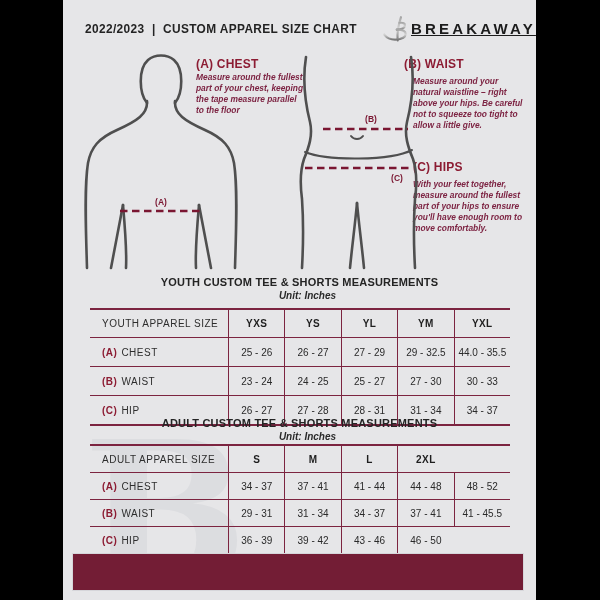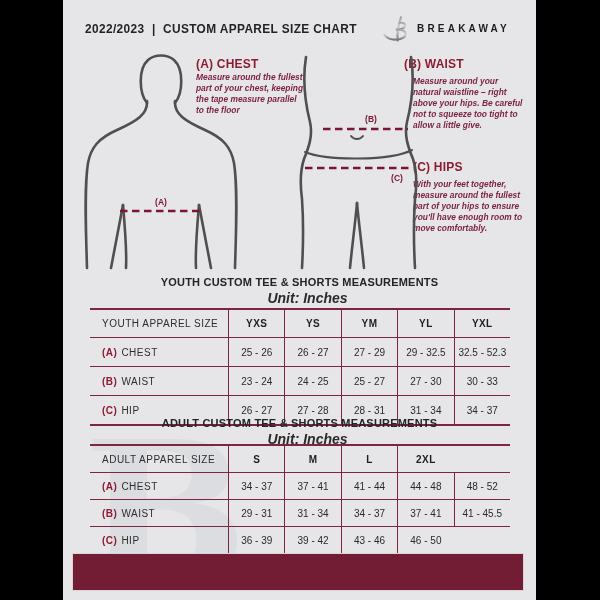--- a/index.html
+++ b/index.html
@@ -6,38 +6,38 @@
   .stage{position:relative;width:600px;height:600px;background:#000;overflow:hidden;
          font-family:"Liberation Sans","DejaVu Sans",sans-serif;}
   .page{position:absolute;left:63px;top:0;width:473px;height:600px;background:#e6e6e8;}
 
   
   .hdr-title{position:absolute;left:22px;top:22px;font-size:12.5px;font-weight:700;
              color:#232323;letter-spacing:.4px;white-space:pre;transform:scaleX(.95);
              transform-origin:left center;}
   .brand{position:absolute;left:318px;top:13px;display:flex;align-items:center;}
   .brand svg{display:block;}
-  .brand-name{margin-left:6px;font-size:10px;font-weight:700;letter-spacing:3.2px;color:#1c1c1c;}
+  .brand-name{font-size:15px;font-weight:700;letter-spacing:3.2px;color:#1c1c1c;text-decoration:underline;}
 
   
   .g-head{position:absolute;font-size:12px;font-weight:800;color:#8c1c33;letter-spacing:.2px;}
   .g-body{position:absolute;font-size:8.4px;font-style:italic;font-weight:600;
           color:#7d2443;line-height:1.32;}
 
   
   .fig-svg{position:absolute;left:0;top:0;width:473px;height:600px;pointer-events:none;z-index:1;}
 
   
   .watermark{position:absolute;left:20px;top:415px;font-size:195px;font-weight:700;
              color:#dcdde0;line-height:1;z-index:0;font-family:"DejaVu Serif",serif;}
 
   
   .tbl-title{position:absolute;left:0;width:473px;text-align:center;font-size:11px;
              font-weight:700;color:#242424;letter-spacing:.2px;z-index:1;}
-  .tbl-unit{position:absolute;left:0;width:489px;text-align:center;font-size:14px;
+  .tbl-unit{position:absolute;left:0;width:489px;text-align:center;font-size:10px;
             font-style:italic;font-weight:600;color:#2a2a2a;z-index:1;}
   .size-table{position:absolute;left:27px;width:420px;z-index:1;
               border-top:2px solid #7c2440;border-bottom:2px solid #7c2440;}
   .trow{display:grid;grid-template-columns:138px repeat(5,1fr);
         border-bottom:1.4px solid #7c2440;}
   .trow:last-child{border-bottom:none;}
   .cell{display:flex;align-items:center;justify-content:center;font-size:10px;color:#2a2a2a;}
   .cell+.cell{border-left:1.4px solid #7c2440;}
   .label-cell{justify-content:flex-start;padding-left:12px;letter-spacing:.5px;color:#2d2d2d;}
   .head-cell{font-weight:800;color:#1e1e1e;letter-spacing:.4px;}
@@ -118,34 +118,34 @@
     <div class="g-head" style="left:350px;top:160px">(C) HIPS</div>
     <div class="g-body" style="left:350px;top:179px;width:116px">With your feet together, measure around the fullest part of your hips to ensure you'll have enough room to move comfortably.</div>
 
     <div class="tbl-title" style="top:276px">YOUTH CUSTOM TEE &amp; SHORTS MEASUREMENTS</div>
     <div class="tbl-unit" style="top:290px">Unit: Inches</div>
     <div class="size-table youth-table" style="top:308px">
       <div class="trow">
         <div class="cell label-cell">YOUTH APPAREL SIZE</div>
         <div class="cell head-cell">YXS</div>
         <div class="cell head-cell">YS</div>
+        <div class="cell head-cell">YL</div>
         <div class="cell head-cell">YM</div>
-        <div class="cell head-cell">YL</div>
         <div class="cell head-cell">YXL</div>
       </div>
       <div class="trow">
         <div class="cell label-cell">
           <span class="pfx">(A)</span>
           <span>CHEST</span>
         </div>
         <div class="cell">25 - 26</div>
         <div class="cell">26 - 27</div>
         <div class="cell">27 - 29</div>
         <div class="cell">29 - 32.5</div>
-        <div class="cell">32.5 - 52.3</div>
+        <div class="cell">44.0 - 35.5</div>
       </div>
       <div class="trow">
         <div class="cell label-cell">
           <span class="pfx">(B)</span>
           <span>WAIST</span>
         </div>
         <div class="cell">23 - 24</div>
         <div class="cell">24 - 25</div>
         <div class="cell">25 - 27</div>
         <div class="cell">27 - 30</div>

